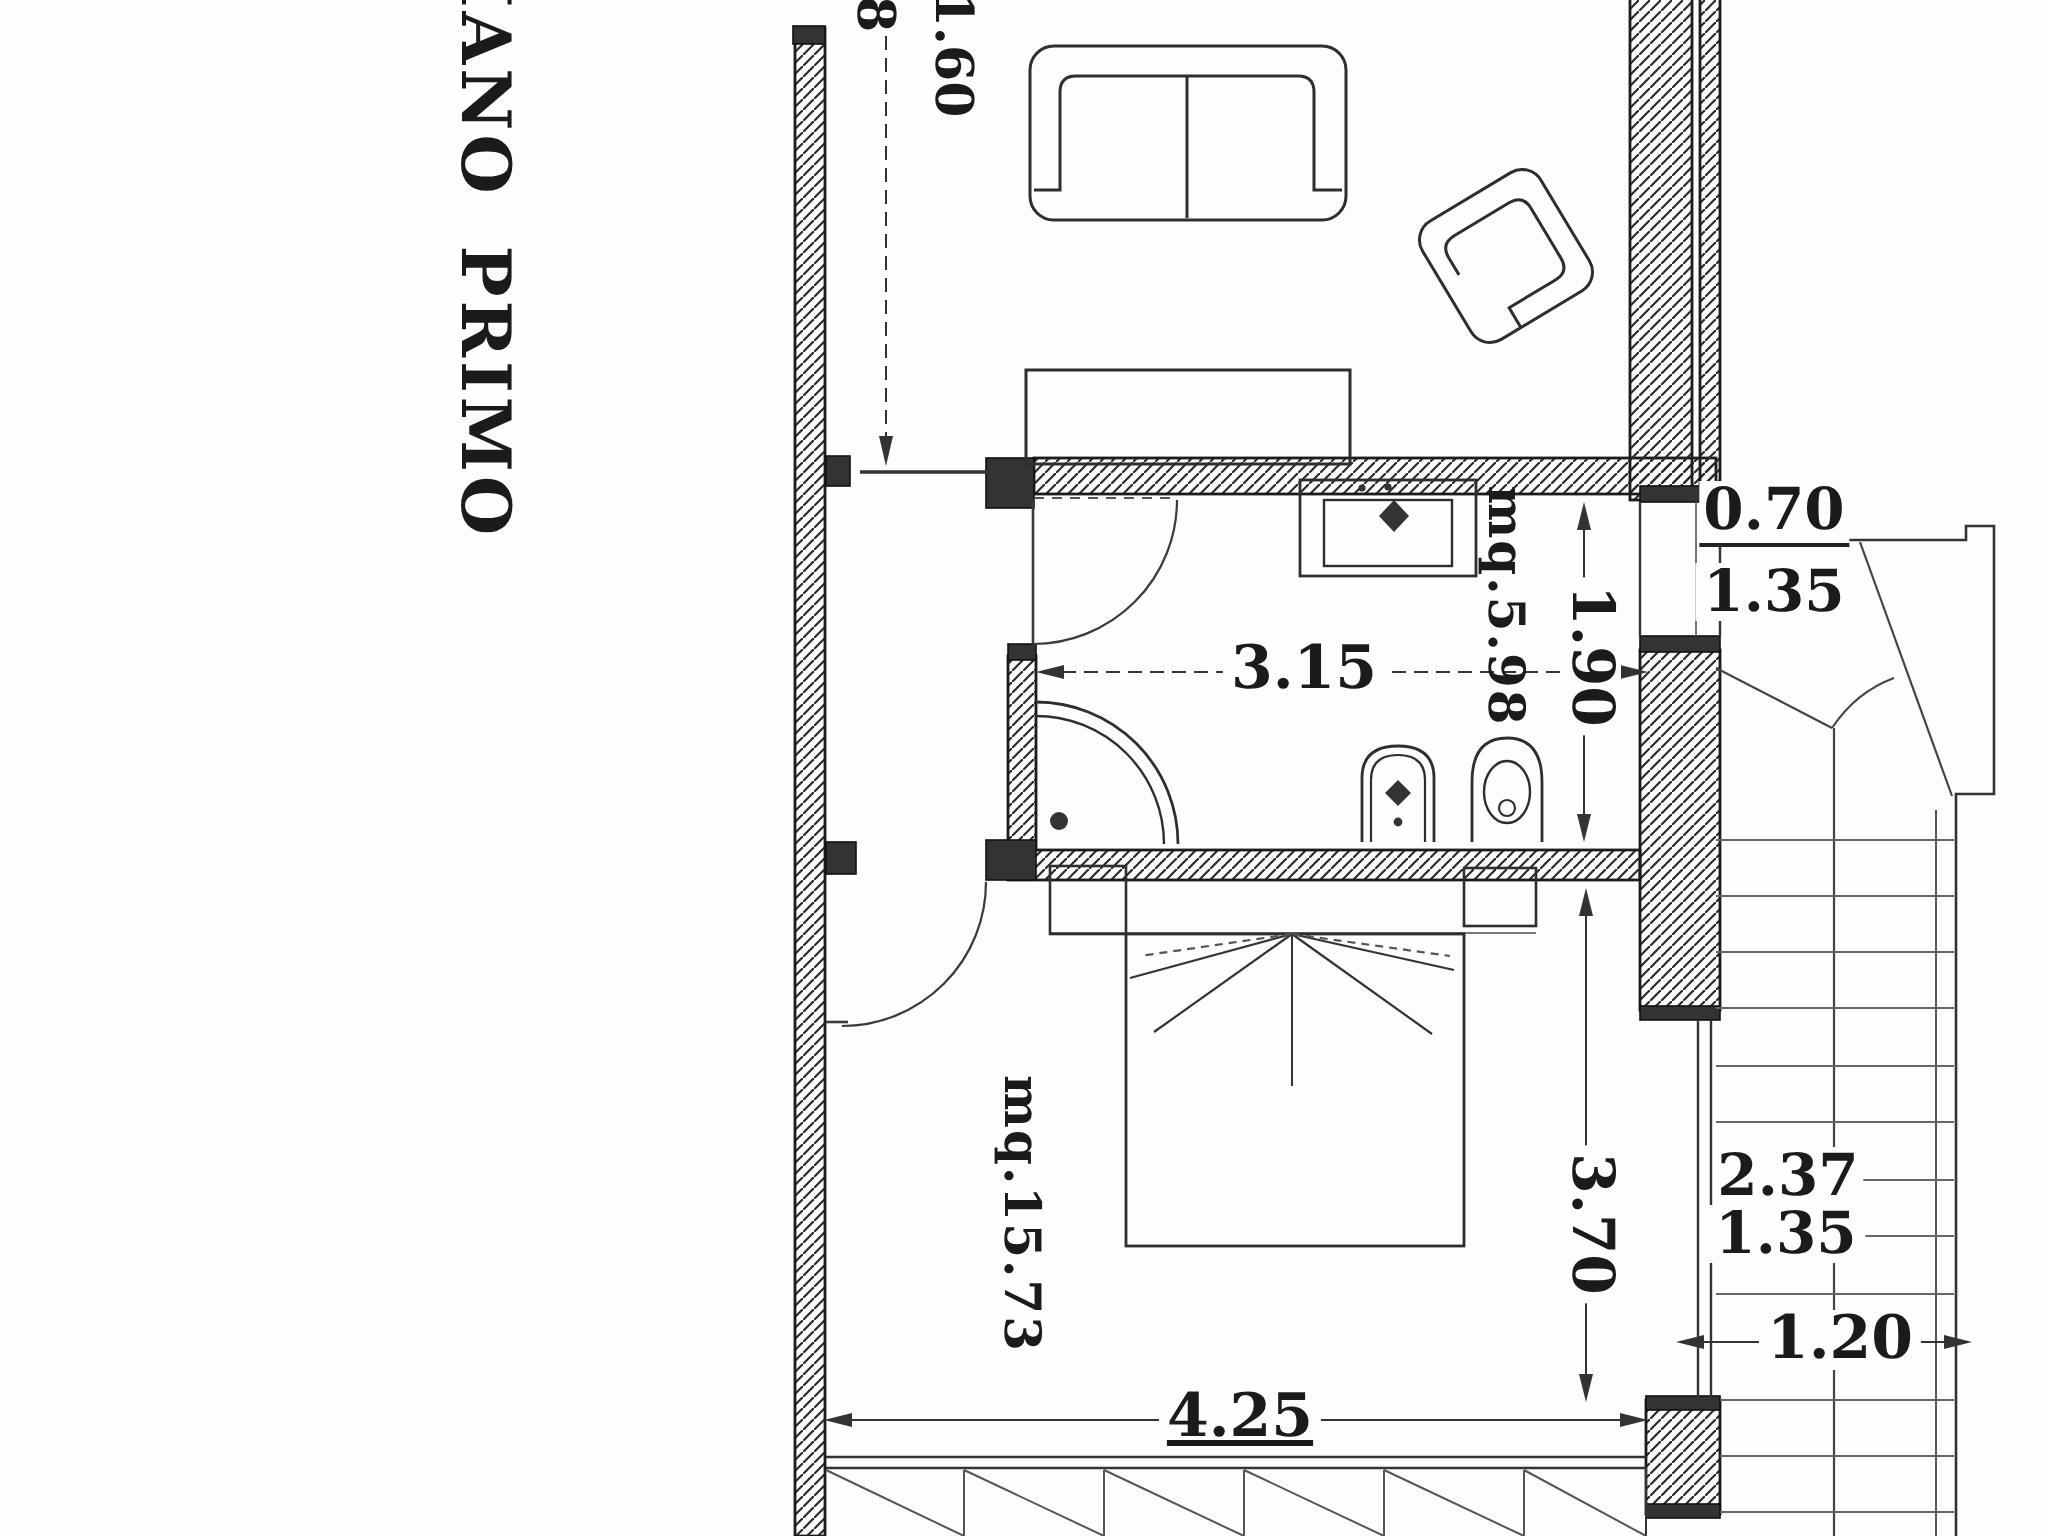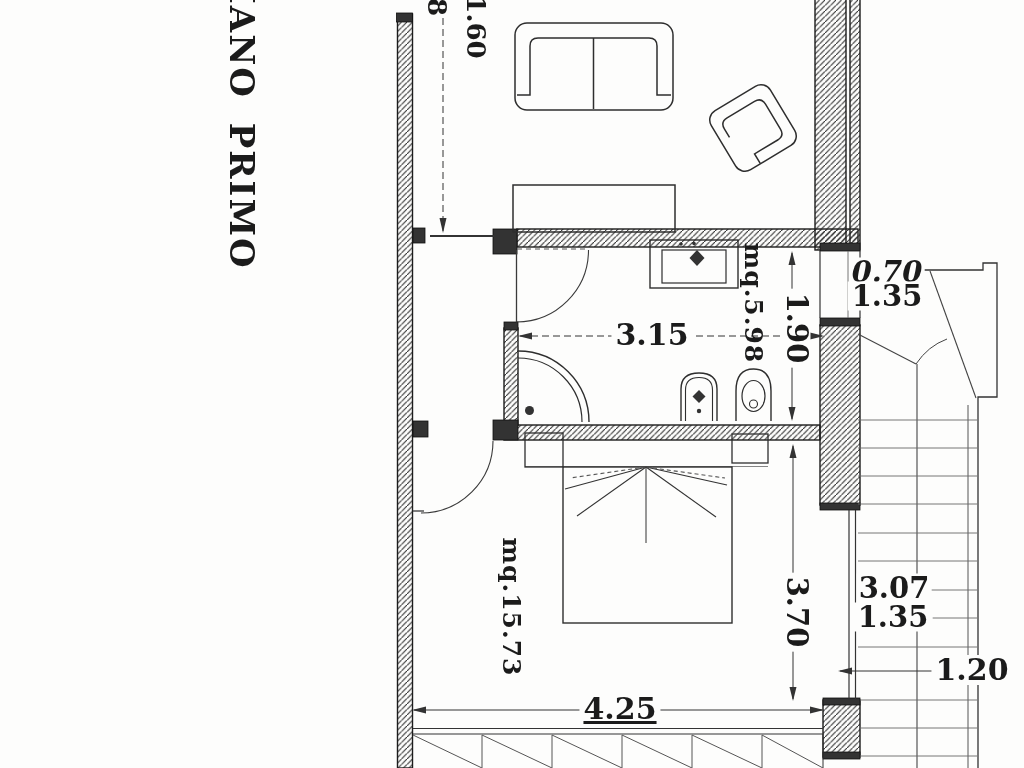--- a/index.html
+++ b/index.html
@@ -215,29 +215,29 @@
 <div class="lbl rot f26" style="left:437px;top:7px;">8</div>
 
 <div class="lbl rot f26" style="left:476px;top:27px;">1.60</div>
 
 <div class="lbl f30 bgw" style="left:652px;top:335px;">3.15</div>
 
 <div class="lbl rot f25" style="left:753px;top:303px;">mq.5.98</div>
 
 <div class="lbl rot f29 bgw" style="left:796px;top:328px;">1.90</div>
 
-<div class="lbl f29 bgw frac" style="left:887px;top:274px;font-style:italic;">0.70</div>
+<div class="lbl f29 bgw frac" style="left:887px;top:257px;">0.70</div>
 
 <div class="lbl f29 bgw" style="left:887px;top:296px;">1.35</div>
 
 <div class="lbl rot f25" style="left:511px;top:607px;">mq.15.73</div>
 
 <div class="lbl rot f29 bgw" style="left:796px;top:612px;">3.70</div>
 
-<div class="lbl f29 bgw frac" style="left:894px;top:590px;">3.07</div>
+<div class="lbl f29 bgw frac" style="left:894px;top:590px;">2.37</div>
 
 <div class="lbl f29 bgw" style="left:893px;top:617px;">1.35</div>
 
-<div class="lbl f30 bgw" style="left:972px;top:670px;">1.20</div>
+<div class="lbl f30 bgw" style="left:920px;top:670px;">1.20</div>
 
 <div class="lbl f30 bgw" style="left:620px;top:709px;text-decoration:underline;">4.25</div>
 
 </div>
 
 </body></html>

